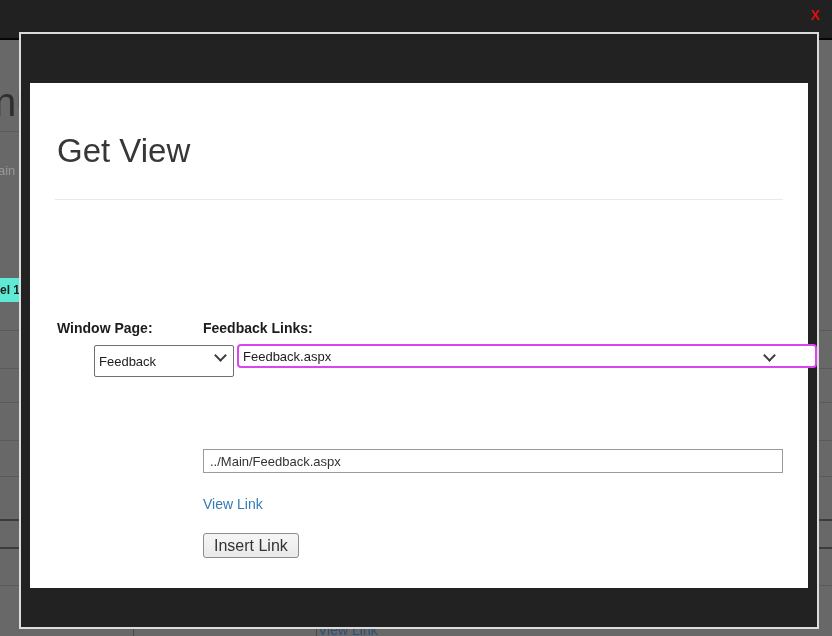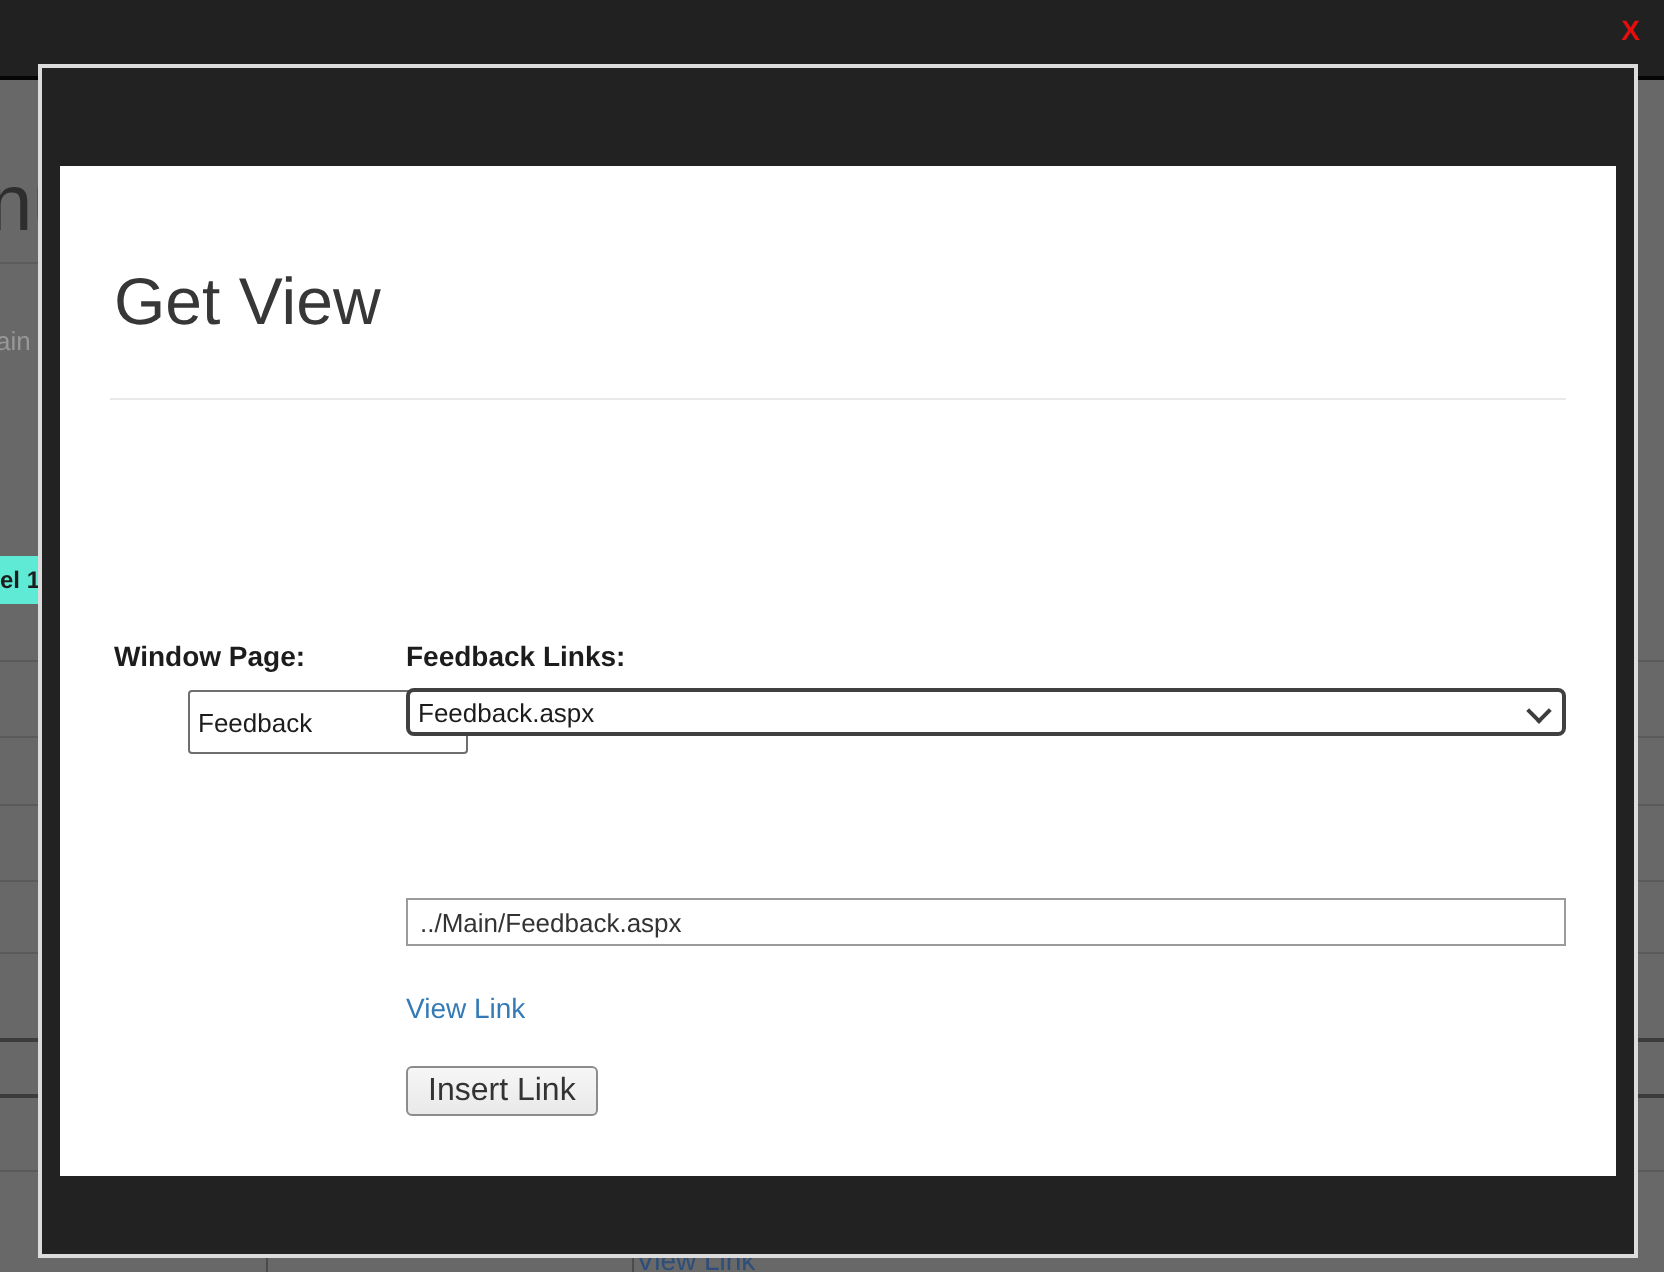--- a/index.html
+++ b/index.html
@@ -76,21 +76,21 @@
   .sel-wrap select{
     -webkit-appearance:none;appearance:none;
     background:#ffffff;color:#1c1c1c;font-size:13px;
     font-family:"Liberation Sans", sans-serif;
     width:100%;height:100%;box-sizing:border-box;
     padding:1px 20px 1px 4px;
   }
   .sel-page{left:25px;top:262px;width:140px;height:32px;margin-left:39px;}
   .sel-page select{border:1px solid #6f6f6f;border-radius:2px;}
   .sel-links{left:173px;top:261px;width:580px;height:24px;}
-  .sel-links select{border:2px solid #404040;border-radius:4px;}
+  .sel-links select{border:2px solid #d946ef;border-radius:4px;margin-left:34px;}
   .chev{
     position:absolute;right:9px;top:6px;width:7px;height:7px;
     border-right:2px solid #3d3d3d;border-bottom:2px solid #3d3d3d;
     transform:rotate(45deg);pointer-events:none;
   }
   .url-input{
     position:absolute;left:173px;top:366px;width:580px;height:24px;
     box-sizing:border-box;border:1px solid #9b9b9b;border-radius:0;
     font-size:13px;color:#333333;padding:2px 6px;
     font-family:"Liberation Sans", sans-serif;background:#ffffff;

